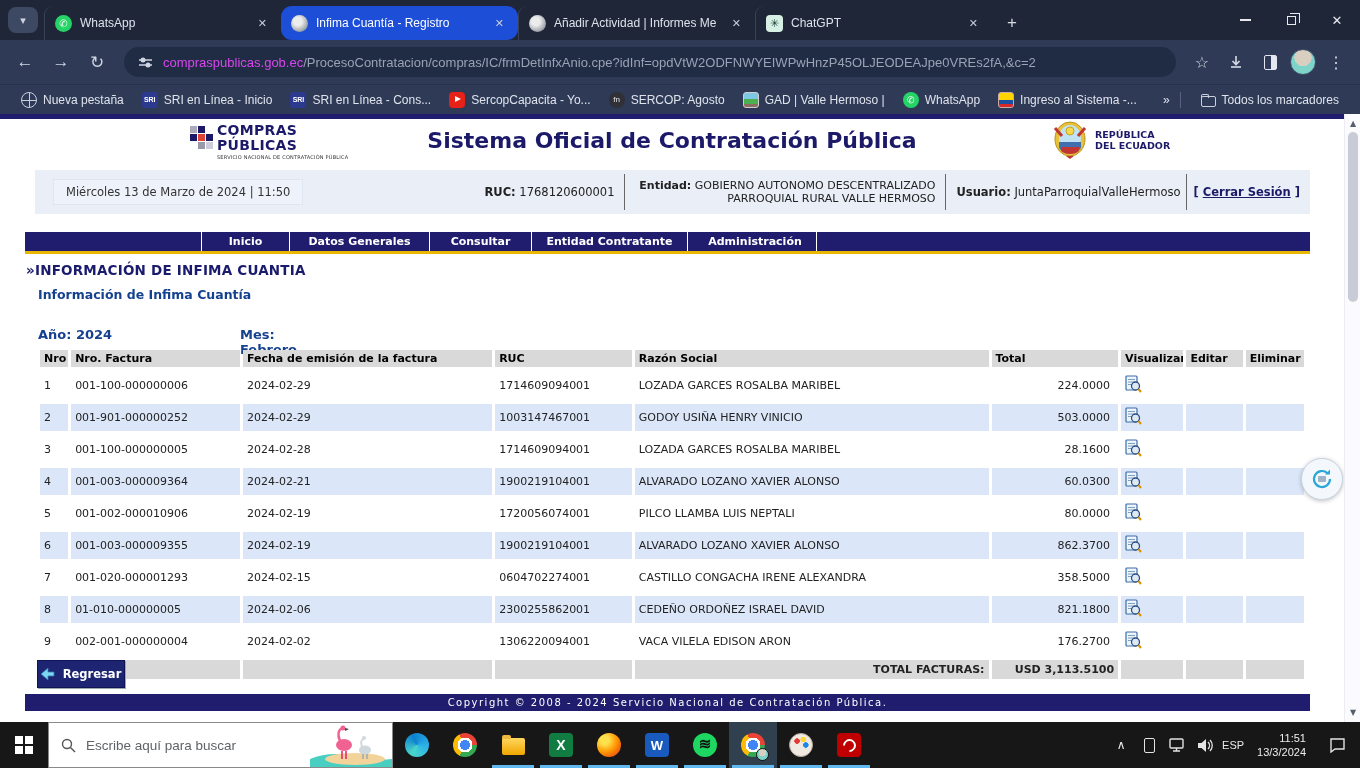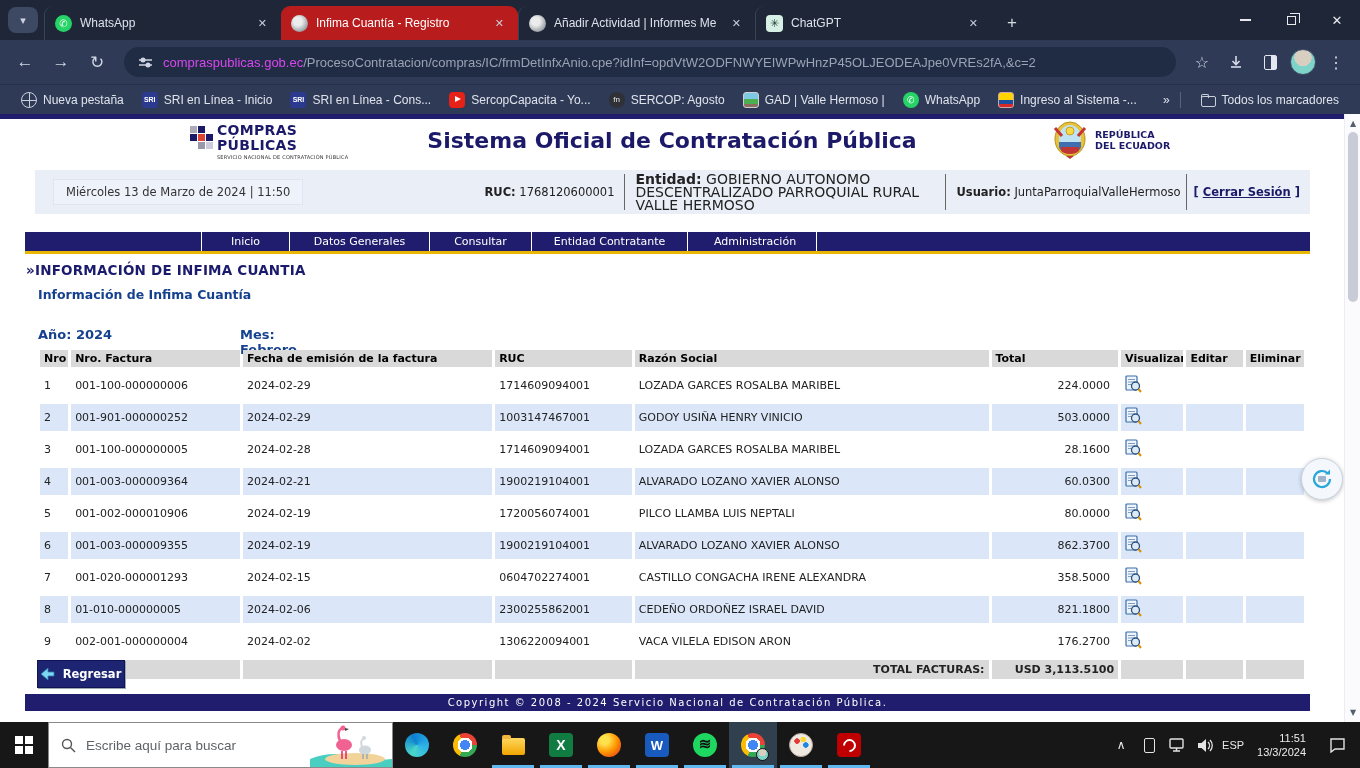--- a/index.html
+++ b/index.html
@@ -5,21 +5,21 @@
   *{margin:0;padding:0;box-sizing:border-box;}
   html,body{width:1360px;height:768px;overflow:hidden;}
   body{position:relative;background:#fff;font-family:"DejaVu Sans",sans-serif;}
 
   
   .tabbar{position:absolute;top:0;left:0;width:1360px;height:40px;background:#1e2637;display:flex;align-items:flex-end;font-family:"Liberation Sans",sans-serif;}
   .tabsearch{position:absolute;left:8px;top:7px;width:30px;height:26px;border-radius:8px;background:#3d4862;color:#cdd3e0;display:flex;align-items:center;justify-content:center;font-size:11px;}
   .tabs{display:flex;margin-left:44px;height:34px;}
   .tab{width:237px;height:34px;display:flex;align-items:center;gap:8px;padding:0 10px;border-radius:9px 9px 0 0;color:#dde1ec;font-size:12px;position:relative;}
   .tab:not(.active){border-left:1px solid #3a4257;}
-  .tab.active{background:#b91c1c;color:#fff;}
+  .tab.active{background:#1d4ed8;color:#fff;border-radius:11px;}
   .tab-title{flex:1;white-space:nowrap;overflow:hidden;}
   .tab-close{font-size:11px;color:#c7cddb;padding:2px 4px;}
   .fav{width:17px;height:17px;border-radius:50%;display:inline-flex;align-items:center;justify-content:center;font-size:10px;flex:0 0 17px;}
   .fav-wa{background:#25d366;color:#fff;}
   .fav-sercop{background:radial-gradient(circle at 40% 38%,#ececec 0 28%,#9aa0a6 72%);}
   .fav-gpt{background:#d7f0e6;color:#1a3c34;border-radius:4px;font-size:11px;}
   .newtab{width:28px;height:28px;margin:0 0 3px 6px;color:#d6dae4;font-size:17px;display:flex;align-items:center;justify-content:center;}
   .wincontrols{position:absolute;right:0;top:0;height:40px;display:flex;}
   .winbtn{width:46px;height:40px;display:flex;align-items:center;justify-content:center;color:#e8eaf0;font-size:13px;}
   .ic-min{width:11px;height:1.5px;background:#e8eaf0;display:inline-block;}
@@ -66,27 +66,27 @@
   .tagline{font-size:5px;color:#333;letter-spacing:.2px;margin-top:1px;}
   .page-title{position:absolute;left:0;right:0;top:14px;text-align:center;font-size:22px;font-weight:bold;color:#1b1968;}
   .emblem{position:absolute;left:1052px;top:6px;display:flex;align-items:center;gap:7px;}
   .emb-txt{font-size:9.5px;font-weight:bold;color:#1b1968;line-height:11px;}
 
   .infobar{position:absolute;left:35px;top:56px;width:1275px;height:44px;background:#e9eef7;display:flex;align-items:center;padding:0 10px;}
   .datebox{background:#eef2fa;border:1px solid #dfe6f2;padding:5px 12px;font-size:11.5px;color:#333;margin-left:8px;}
   .inforight{margin-left:auto;display:flex;align-items:center;gap:10px;}
   .ruc-blk{font-size:11.5px;white-space:nowrap;}
   .isep{width:1px;background:#666;height:36px;}
-  .ent-blk{width:300px;text-align:left;font-size:14px;line-height:13px;}
+  .ent-blk{width:300px;text-align:right;font-size:11px;line-height:13px;}
   .usr-blk{font-size:11.5px;white-space:nowrap;display:flex;gap:6px;align-items:center;}
   .cerrar{color:#1b1968;font-weight:bold;}
   .cerrar a{color:#1b1968;text-decoration:underline;}
 
   .mainmenu{position:absolute;left:25px;top:118px;width:1285px;height:19px;background:#201d6e;display:flex;align-items:center;color:#fff;font-size:11px;}
-  .mi{height:100%;display:flex;align-items:center;justify-content:center;border-left:1px solid #fff;}
+  .mi{height:100%;display:flex;align-items:center;justify-content:center;border-left:1px solid #fff;font-weight:bold;}
   .mi:first-child{border-left:none;margin-left:176px;border-left:1px solid #fff;}
   .mi:last-child{border-right:1px solid #fff;padding-left:6px;}
   .goldline{position:absolute;left:25px;top:137px;width:1285px;height:3px;background:#e9b602;}
 
   .breadcrumb{position:absolute;left:26px;top:148px;font-size:13.5px;font-weight:bold;color:#1b1b6e;letter-spacing:.2px;}
   .subtitle{position:absolute;left:38px;top:173px;font-size:12.5px;font-weight:bold;color:#15418f;}
   .yearrow{position:absolute;left:38px;top:213px;font-size:13px;font-weight:bold;color:#15418f;display:flex;}
   .mes{position:absolute;left:202px;}
 
   table.inv{position:absolute;left:37px;top:231px;border-collapse:separate;border-spacing:3px 5px;table-layout:fixed;width:1270px;}

